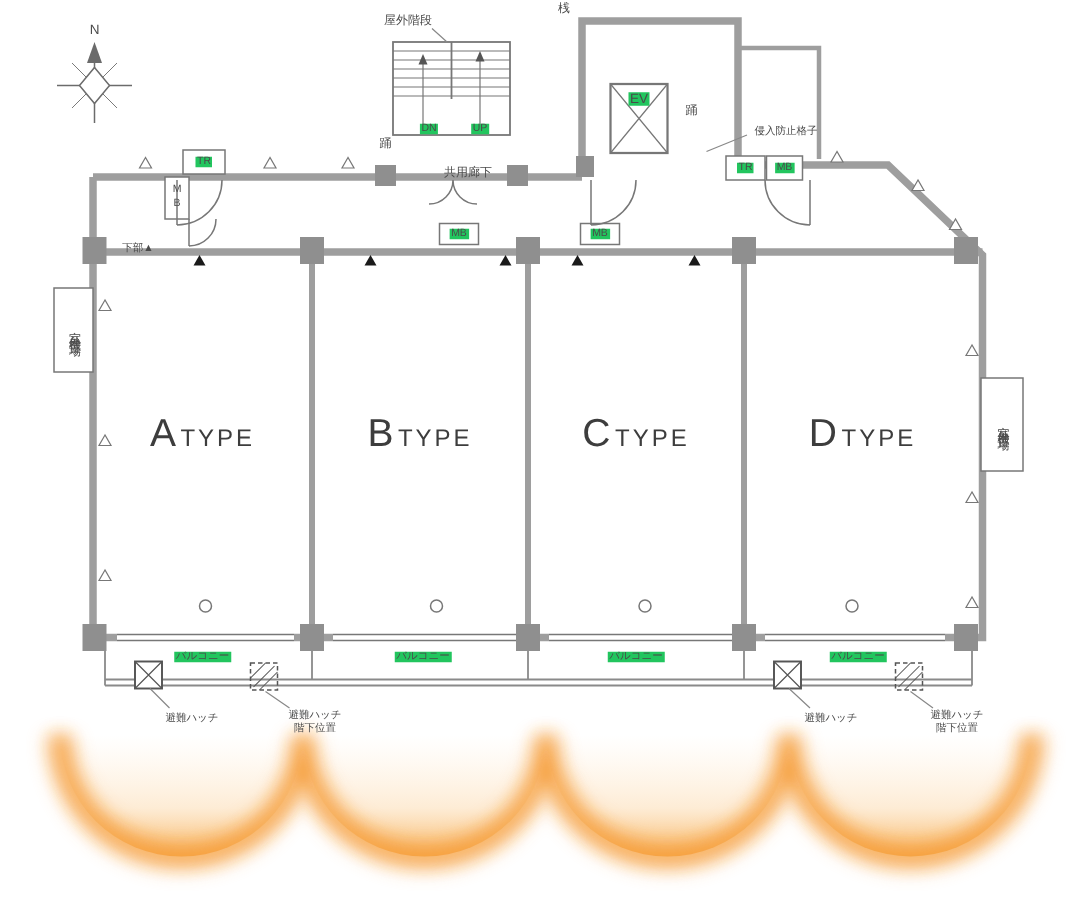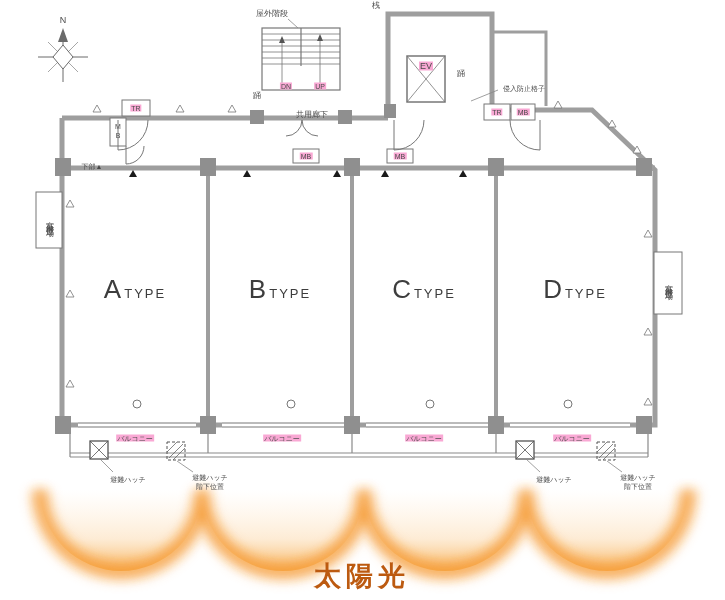--- a/index.html
+++ b/index.html
@@ -4,26 +4,26 @@
 <style>
   html,body{margin:0;padding:0;background:#fff;}
   .stage{position:relative;width:725px;height:600px;background:#fff;overflow:hidden;
          font-family:"Liberation Sans",sans-serif;}
   .stage svg{position:absolute;left:0;top:0;}
   .label{position:absolute;color:#4a4a4a;white-space:nowrap;line-height:1;
          transform:translate(-50%,-50%);}
   .fs7{font-size:7px;}
   .fs8{font-size:8px;}
   .fs9{font-size:9px;}
-  .boxed{background:#f9a8d4;padding:0 1px;}
+  .boxed{background:#22c55e;padding:0 1px;}
   .v{writing-mode:vertical-rl;text-orientation:upright;letter-spacing:2px;}
   .unit{position:absolute;transform:translate(-50%,-50%);color:#3d3d3d;
         display:flex;align-items:baseline;gap:2px;}
   .unit .big{font-size:26px;letter-spacing:1px;}
-  .unit .small{font-size:13px;letter-spacing:2px;}
+  .unit .small{font-size:16px;letter-spacing:2px;}
   .sun-label{position:absolute;left:362px;top:576px;transform:translate(-50%,-50%);
         font-family:"Liberation Serif",serif;font-size:27px;font-weight:bold;
         color:#bc5a10;letter-spacing:5px;}
 </style>
 </head>
 <body>
 
 <div class="stage">
 
   <svg width="725" height="600" viewBox="0 0 725 600">
@@ -222,15 +222,14 @@
   <div class="label fs7 boxed" style="left:424px;top:438px;">バルコニー</div>
   <div class="label fs7 boxed" style="left:572px;top:438px;">バルコニー</div>
 
   <div class="label fs7" style="left:128px;top:479px;">避難ハッチ</div>
   <div class="label fs7" style="left:210px;top:477px;">避難ハッチ</div>
   <div class="label fs7" style="left:210px;top:486px;">階下位置</div>
   <div class="label fs7" style="left:554px;top:479px;">避難ハッチ</div>
   <div class="label fs7" style="left:638px;top:477px;">避難ハッチ</div>
   <div class="label fs7" style="left:638px;top:486px;">階下位置</div>
 
-  <div class="sun-label">太陽光</div>
 
 </div>
 
 </body></html>

